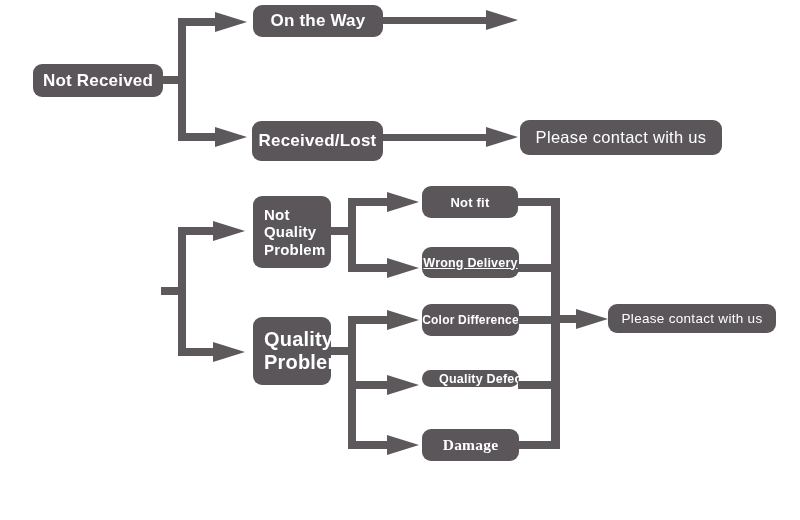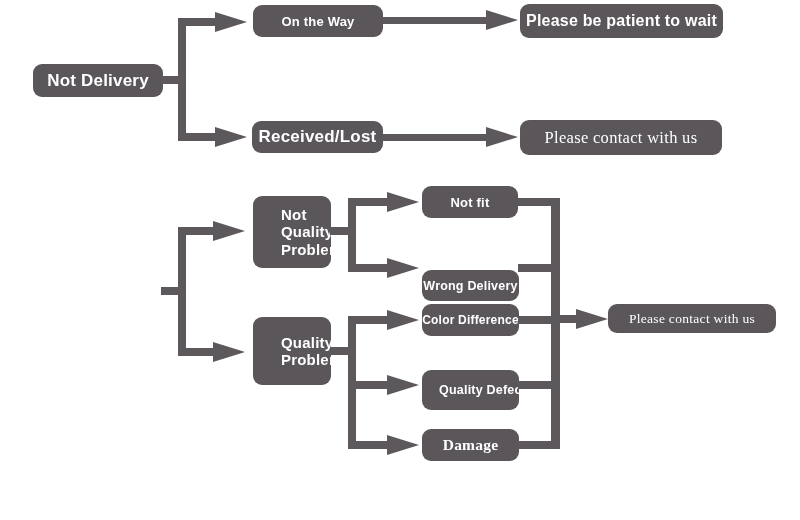--- a/index.html
+++ b/index.html
@@ -24,61 +24,60 @@
     border-radius:9px;
     display:flex;align-items:center;justify-content:center;
     font-weight:700;text-align:center;
     box-sizing:border-box;
     letter-spacing:0.2px;
     white-space:nowrap;
   }
   .box.wrap{
     white-space:normal;
     justify-content:flex-start;text-align:left;
-    padding-left:28px;line-height:1.16;
+    padding-left:11px;line-height:1.16;
   }
-  .box.thin{font-weight:400;letter-spacing:0.3px;font-family:Liberation Serif, serif;}
+  .box.thin{font-weight:400;letter-spacing:0.3px;}
   .h,.v{position:absolute;background:var(--line);}
   .ah{
     position:absolute;width:0;height:0;
     border-top:10px solid transparent;
     border-bottom:10px solid transparent;
     border-left:32px solid var(--line);
   }
 </style>
 </head>
 <body>
 
 <div class="canvas">
 
-  <div class="box" style="left:33px;top:64px;width:130px;height:33px;font-size:17px;">Not Delivery</div>
-  <div class="box" style="left:253px;top:5px;width:130px;height:32px;font-size:13px;">On the Way</div>
-  <div class="box" style="left:252px;top:121px;width:131px;height:32px;font-size:17px;">Received/Lost</div>
-  <div class="box" style="left:520px;top:4px;width:203px;height:34px;font-size:16px;">Please be patient to wait</div>
+  <div class="box" style="left:33px;top:64px;width:130px;height:33px;font-size:17px;">Not Received</div>
+  <div class="box" style="left:253px;top:5px;width:130px;height:32px;font-size:17px;">On the Way</div>
+  <div class="box" style="left:252px;top:121px;width:131px;height:40px;font-size:17px;">Received/Lost</div>
   <div class="box thin" style="left:520px;top:120px;width:202px;height:35px;font-size:16.5px;">Please contact with us</div>
 
   <div class="h" style="left:162px;top:76px;width:18px;height:8px;"></div>
   <div class="v" style="left:178px;top:18px;width:8px;height:123px;"></div>
   <div class="h" style="left:178px;top:18px;width:38px;height:8px;"></div>
   <div class="ah" style="left:215px;top:12px;"></div>
   <div class="h" style="left:178px;top:133px;width:38px;height:8px;"></div>
   <div class="ah" style="left:215px;top:127px;"></div>
 
   <div class="h" style="left:383px;top:17px;width:104px;height:7px;"></div>
   <div class="ah" style="left:486px;top:10px;"></div>
   <div class="h" style="left:383px;top:134px;width:104px;height:7px;"></div>
   <div class="ah" style="left:486px;top:127px;"></div>
 
   <div class="box wrap" style="left:253px;top:196px;width:78px;height:72px;font-size:15px;">Not Quality Problem</div>
-  <div class="box wrap" style="left:253px;top:317px;width:78px;height:68px;font-size:15px;">Quality Problem</div>
+  <div class="box wrap" style="left:253px;top:317px;width:78px;height:68px;font-size:20px;">Quality Problem</div>
 
   <div class="box" style="left:422px;top:186px;width:96px;height:32px;font-size:13px;">Not fit</div>
-  <div class="box" style="left:422px;top:270px;width:97px;height:31px;font-size:12.5px;">Wrong Delivery</div>
+  <div class="box" style="left:422px;top:247px;width:97px;height:31px;font-size:12.5px;text-decoration:underline;">Wrong Delivery</div>
   <div class="box" style="left:422px;top:304px;width:97px;height:32px;font-size:12px;">Color Difference</div>
-  <div class="box" style="left:422px;top:370px;width:97px;height:40px;font-size:12.5px;padding-left:24px;">Quality Defect</div>
+  <div class="box" style="left:422px;top:370px;width:97px;height:17px;font-size:12.5px;padding-left:24px;">Quality Defect</div>
   <div class="box" style="left:422px;top:429px;width:97px;height:32px;font-size:15.5px;font-family:Liberation Serif, serif;">Damage</div>
   <div class="box thin" style="left:608px;top:304px;width:168px;height:29px;font-size:13.5px;">Please contact with us</div>
 
   <div class="h" style="left:161px;top:287px;width:18px;height:8px;"></div>
   <div class="v" style="left:178px;top:227px;width:8px;height:129px;"></div>
   <div class="h" style="left:178px;top:227px;width:36px;height:8px;"></div>
   <div class="ah" style="left:213px;top:221px;"></div>
   <div class="h" style="left:178px;top:348px;width:36px;height:8px;"></div>
   <div class="ah" style="left:213px;top:342px;"></div>
 

